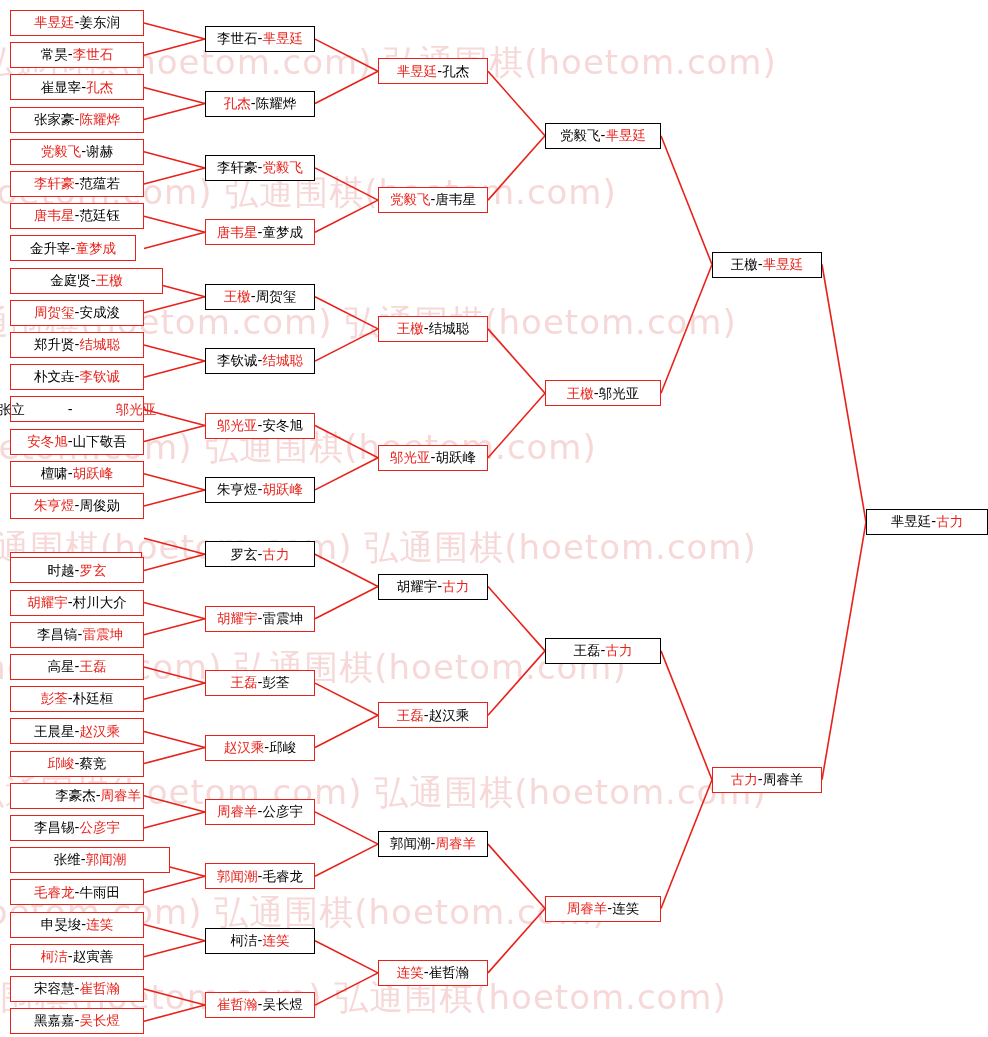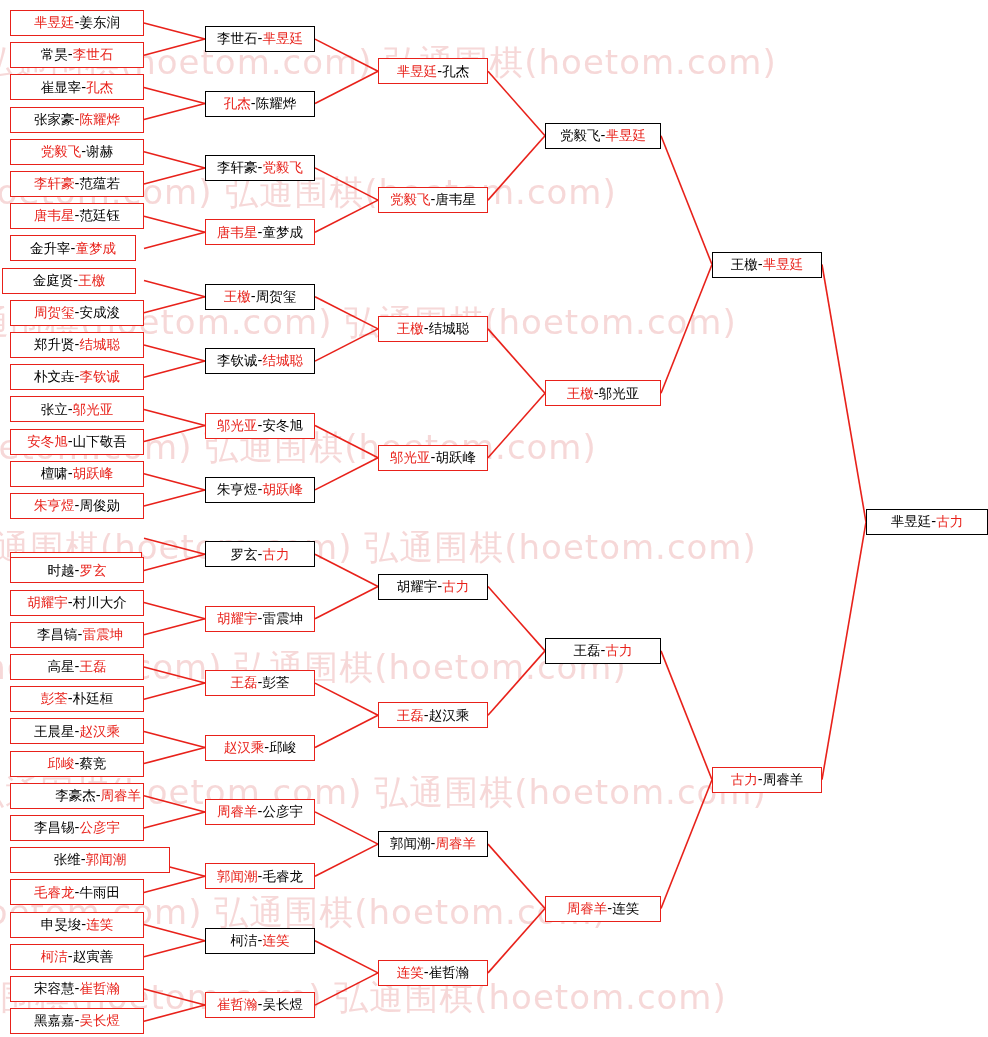--- a/index.html
+++ b/index.html
@@ -201,41 +201,41 @@
       <div class="match r1" style="left: 10px; top: 203.2px; width: 134px;">
         <span class="p win">唐韦星</span>
         <span class="dash">-</span>
         <span class="p lose">范廷钰</span>
       </div>
       <div class="match r1" style="left: 10px; top: 235.4px; width: 126px;">
         <span class="p lose">金升宰</span>
         <span class="dash">-</span>
         <span class="p win">童梦成</span>
       </div>
-      <div class="match r1" style="left: 2px; top: 267.6px; width: 134px;">
+      <div class="match r1" style="left: 10px; top: 267.6px; width: 153px;">
         <span class="p lose">金庭贤</span>
         <span class="dash">-</span>
         <span class="p win">王檄</span>
       </div>
       <div class="match r1" style="left: 10px; top: 299.8px; width: 134px;">
         <span class="p win">周贺玺</span>
         <span class="dash">-</span>
         <span class="p lose">安成浚</span>
       </div>
       <div class="match r1" style="left: 10px; top: 332px; width: 134px;">
         <span class="p lose">郑升贤</span>
         <span class="dash">-</span>
         <span class="p win">结城聪</span>
       </div>
       <div class="match r1" style="left: 10px; top: 364.2px; width: 134px;">
         <span class="p lose">朴文垚</span>
         <span class="dash">-</span>
         <span class="p win">李钦诚</span>
       </div>
-      <div class="match r1" style="left: 10px; top: 396.4px; width: 134px;">
+      <div class="match r1" style="left: 10px; top: 396.4px; width: 134px; gap: 43px;">
         <span class="p lose">张立</span>
         <span class="dash">-</span>
         <span class="p win">邬光亚</span>
       </div>
       <div class="match r1" style="left: 10px; top: 428.6px; width: 134px;">
         <span class="p win">安冬旭</span>
         <span class="dash">-</span>
         <span class="p lose">山下敬吾</span>
       </div>
       <div class="match r1" style="left: 10px; top: 460.8px; width: 134px;">

